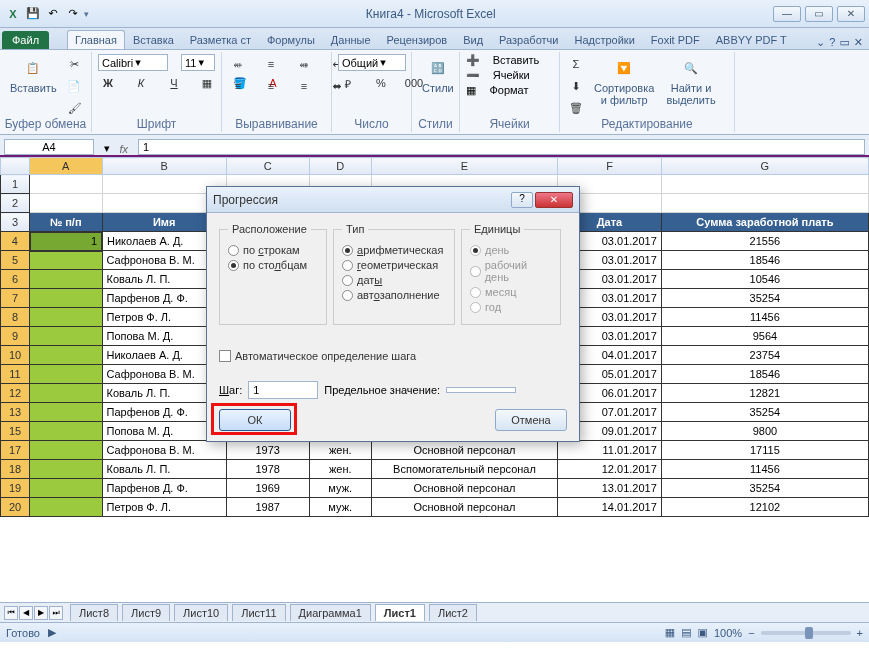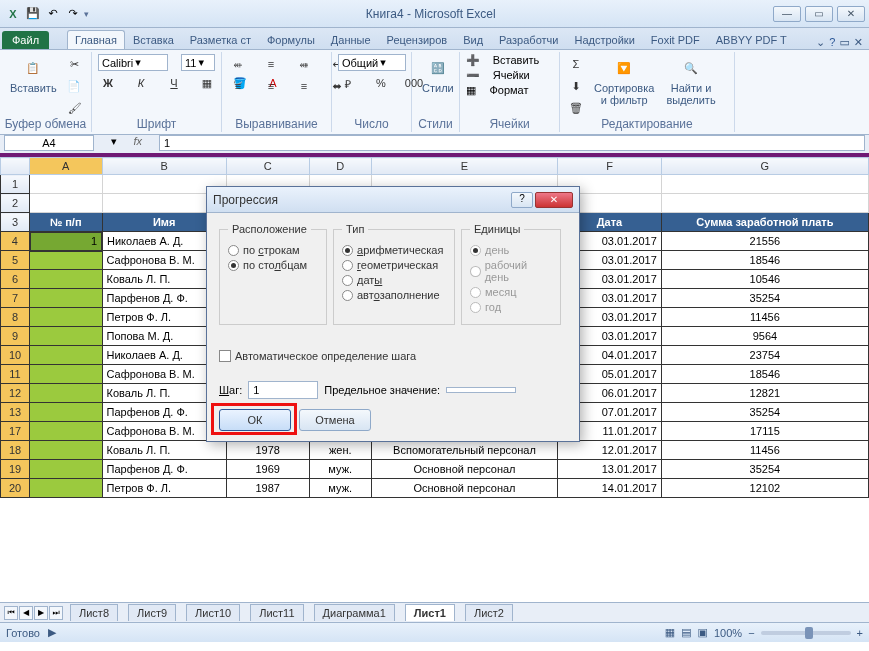--- a/index.html
+++ b/index.html
@@ -25,21 +25,21 @@
 .group-label { position:absolute; bottom:0; left:0; right:0; text-align:center; color:#5a7299; font-size:12px; padding-bottom:1px; }
 .group-content { flex:1; display:flex; align-items:flex-start; gap:4px; }
 .big-btn { display:flex; flex-direction:column; align-items:center; gap:2px; padding:2px 4px; text-align:center; color:#3c5a82; }
 .icon-box { width:24px; height:24px; display:flex; align-items:center; justify-content:center; }
 .small-row { display:flex; gap:13px; }
 .small-btn { width:20px; height:20px; border:1px solid transparent; display:flex; align-items:center; justify-content:center; border-radius:2px; font-size:11px; color:#333; }
 .combo { border:1px solid #a0b4cd; background:#fff; padding:1px 3px; font-size:11px; display:flex; align-items:center; gap:2px; }
 .stack { display:flex; flex-direction:column; gap:2px; }
 
 
-.formula-bar { height:22px; background:#e8eef7; border-bottom:4px solid #701a75; display:flex; align-items:flex-start; padding:0 4px; gap:17px; }
+.formula-bar { height:22px; background:#e8eef7; border-bottom:2px solid #701a75; display:flex; align-items:flex-end; padding:0 4px; gap:10px; }
 .name-box { width:90px; background:#fff; border:1px solid #a0b4cd; padding:1px 4px; text-align:center; }
 .fx-label { color:#666; font-style:italic; }
 .formula-input { flex:1; background:#fff; border:1px solid #a0b4cd; padding:1px 4px; }
 
 
 .grid-wrap { position:relative; height:445px; overflow:hidden; background:#fff; }
 .grid { border-collapse:collapse; width:100%; }
 .col-hdr th { background:linear-gradient(#f6f9fd,#e1e9f5); border:1px solid #b8cce4; padding:2px; font-weight:normal; color:#333; font-size:11px; }
 .col-hdr th.sel { background:#f4c65c; }
 .row-hdr { background:linear-gradient(#f6f9fd,#e1e9f5); border:1px solid #b8cce4; text-align:center; width:28px; color:#333; padding:2px; }
@@ -78,21 +78,21 @@
 .dlg-row { display:flex; gap:6px; }
 .dlg-col { flex:1; }
 .radio-row { display:flex; align-items:center; gap:4px; margin:3px 0; color:#333; }
 .radio-row.disabled { color:#999; }
 .radio { width:11px; height:11px; border:1px solid #888; border-radius:50%; background:#fff; display:flex; align-items:center; justify-content:center; }
 .radio.checked::after { content:''; width:5px; height:5px; background:#333; border-radius:50%; }
 .radio.disabled { border-color:#bbb; }
 .chk { width:12px; height:12px; border:1px solid #888; background:#fff; }
 .dlg-input-row { display:flex; align-items:center; gap:6px; margin-top:6px; }
 .dlg-input { border:1px solid #a0b4cd; background:#fff; padding:2px 4px; }
-.dlg-buttons { display:flex; justify-content:flex-start; gap:8px; margin-top:10px; }
+.dlg-buttons { display:flex; justify-content:space-between; gap:8px; margin-top:10px; }
 .dlg-btn { width:72px; height:22px; border:1px solid #8fa9c9; background:linear-gradient(#f4f8fc,#d8e5f3); border-radius:3px; color:#333; }
 .dlg-btn.default { border:1px solid #2b5797; background:linear-gradient(#eaf3ff,#c7ddf7); }
 .ok-highlight { position:absolute; border:3px solid #e11; pointer-events:none; }
 
 .underline-char { text-decoration:underline; }
 </style>
 </head>
 <body>
 
 <div class="titlebar">
@@ -411,20 +411,30 @@
           <td class="row-hdr sel">13</td>
           <td class="idx-cell "></td>
           <td>Парфенов Д. Ф.</td>
           <td class="ctr">1969</td>
           <td class="ctr">муж.</td>
           <td class="ctr">Основной персонал</td>
           <td class="date-cell">07.01.2017</td>
           <td class="sum-cell">35254</td>
         </tr>
         <tr>
+          <td class="row-hdr sel">15</td>
+          <td class="idx-cell "></td>
+          <td>Попова М. Д.</td>
+          <td class="ctr">1981</td>
+          <td class="ctr">жен.</td>
+          <td class="ctr">Вспомогательный персонал</td>
+          <td class="date-cell">09.01.2017</td>
+          <td class="sum-cell">9800</td>
+        </tr>
+        <tr>
           <td class="row-hdr sel">17</td>
           <td class="idx-cell "></td>
           <td>Сафронова В. М.</td>
           <td class="ctr">1973</td>
           <td class="ctr">жен.</td>
           <td class="ctr">Основной персонал</td>
           <td class="date-cell">11.01.2017</td>
           <td class="sum-cell">17115</td>
         </tr>
         <tr>
@@ -461,21 +471,21 @@
     </table>
 </div>
 
 <div class="sheet-bar">
   <div class="sheet-nav">
     <div class="sheet-nav-btn">⏮</div>
     <div class="sheet-nav-btn">◀</div>
     <div class="sheet-nav-btn">▶</div>
     <div class="sheet-nav-btn">⏭</div>
   </div>
-  <div id="sheet-tabs" style="display:flex;gap:10px">
+  <div id="sheet-tabs" style="display:flex;gap:4px">
       <div class="sheet-tab">Лист8</div>
       <div class="sheet-tab">Лист9</div>
       <div class="sheet-tab">Лист10</div>
       <div class="sheet-tab">Лист11</div>
       <div class="sheet-tab">Диаграмма1</div>
       <div class="sheet-tab active">Лист1</div>
       <div class="sheet-tab">Лист2</div>
     </div>
 </div>
 

